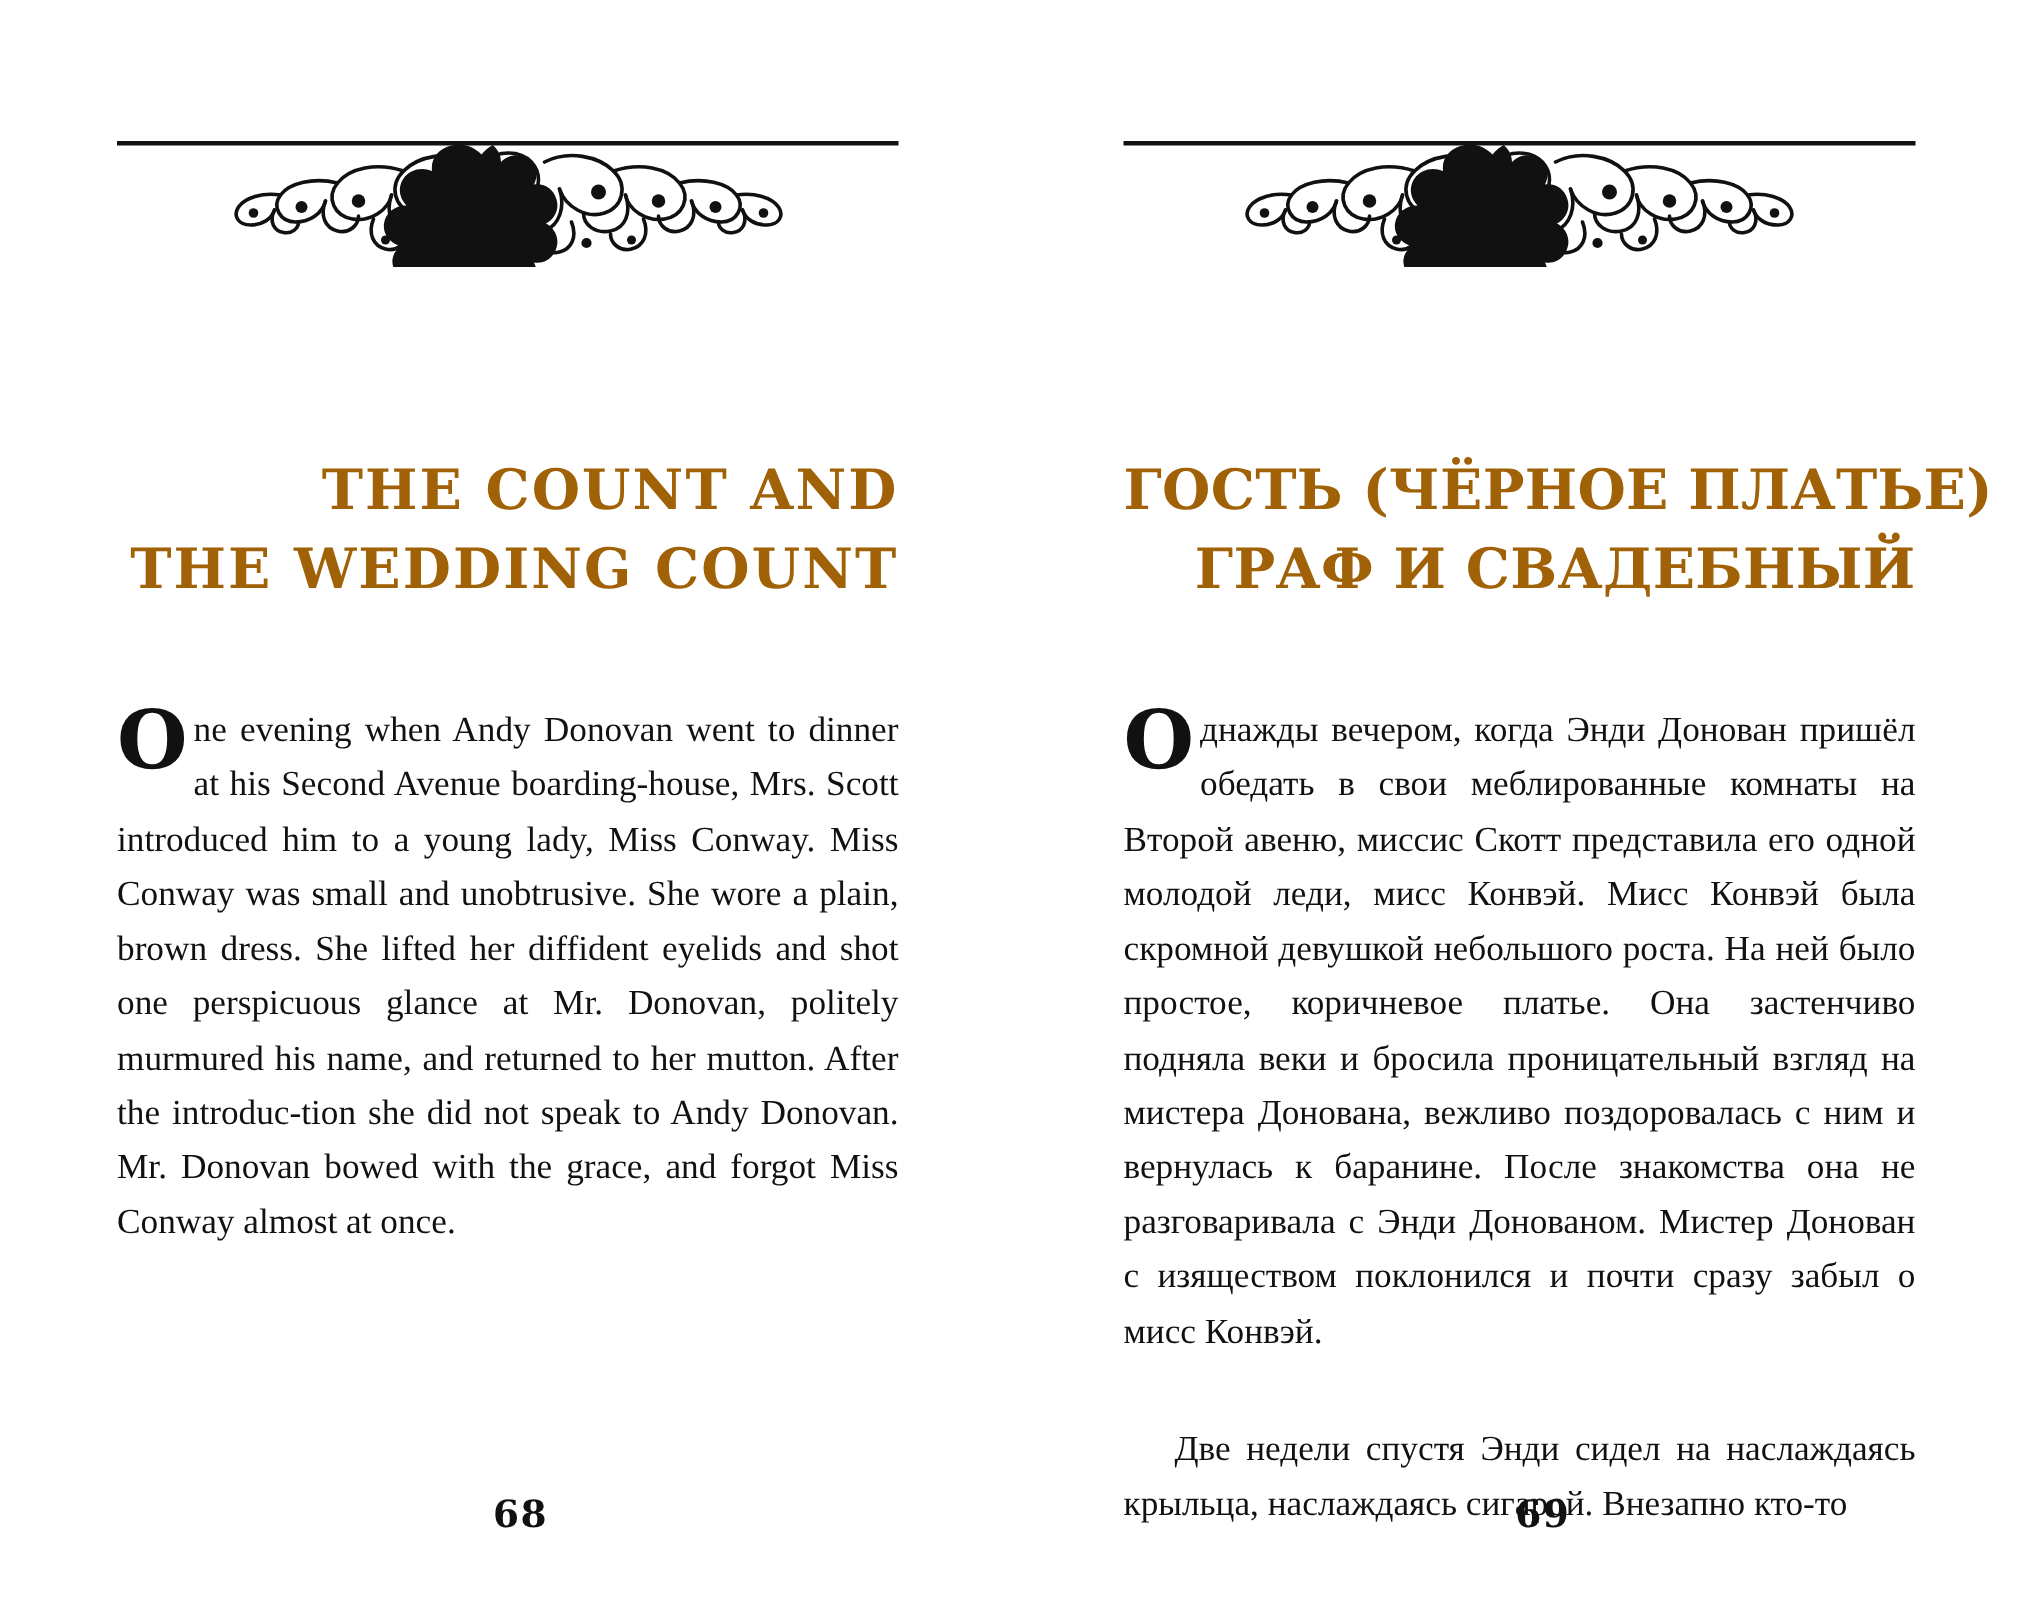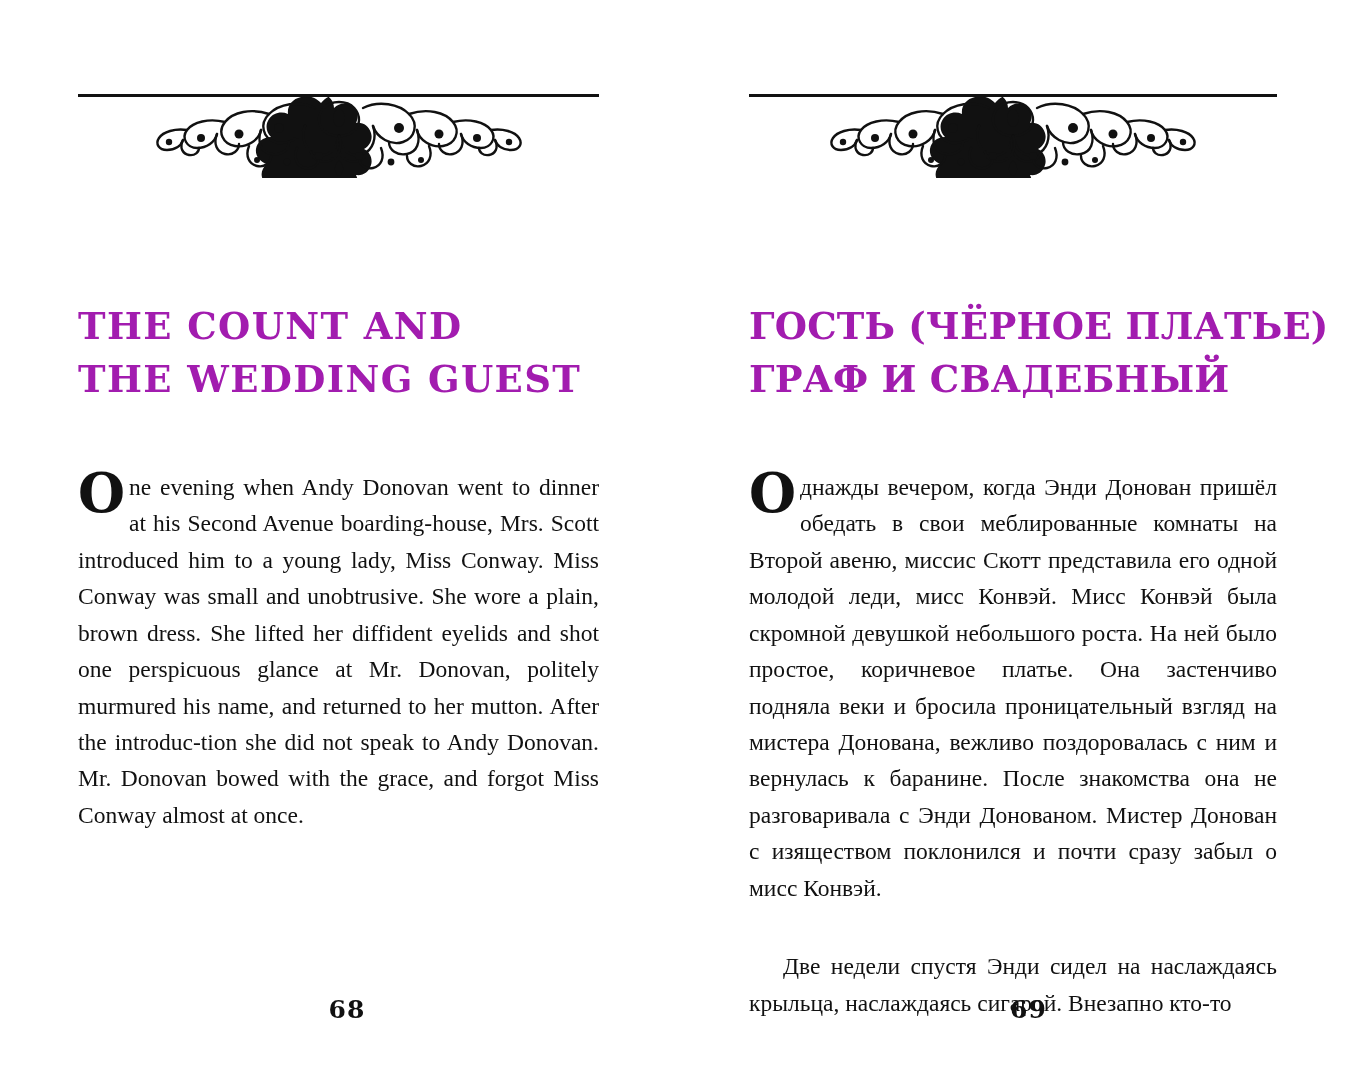--- a/index.html
+++ b/index.html
@@ -54,26 +54,26 @@
   .ornament svg {
     position: absolute;
     top: 0;
     left: 50%;
     transform: translateX(-50%);
   }
 
   
   .title {
     margin-top: 92px;
-    text-align: left;
+    text-align: right;
     font-family: "DejaVu Serif", serif;
     font-weight: bold;
     letter-spacing: 0.5px;
     line-height: 1.42;
-    color: #a21caf;
+    color: #a16207;
   }
   .title-en {
     font-size: 37px;
     letter-spacing: 1.4px;
   }
   .title-ru {
     font-size: 37px;
     letter-spacing: 0.2px;
     white-space: nowrap;
   }
@@ -183,21 +183,21 @@
             <circle cx="262" cy="74" r="3.4"></circle>
           <circle cx="128" cy="72" r="3"></circle>
             <circle cx="292" cy="72" r="3"></circle>
           <path d="M210 72 c-5 5 -6 12 0 16 c6 -4 5 -11 0 -16 z"></path>
         </g>
       </svg>
     </div>
 
     <div class="title title-en">
       <span class="line">THE COUNT AND</span>
-      <span class="line">THE WEDDING GUEST</span>
+      <span class="line">THE WEDDING COUNT</span>
     </div>
 
     <div class="body body-en">
       <p class="para dropcap-para"><span class="dropcap">O</span><span>ne evening when Andy Donovan went to dinner at his Second Avenue boarding-house, Mrs. Scott introduced him to a young lady, Miss Conway. Miss Conway was small and unobtrusive. She wore a plain, brown dress. She lifted her diffident eyelids and shot one perspicuous glance at Mr. Donovan, politely murmured his name, and returned to her mutton. After the introduc-tion she did not speak to Andy Donovan. Mr. Donovan bowed with the grace, and forgot Miss Conway almost at once.</span></p>
     </div>
 
     <div class="folio">68</div>
   </div>
 
   <div class="page page-right">

